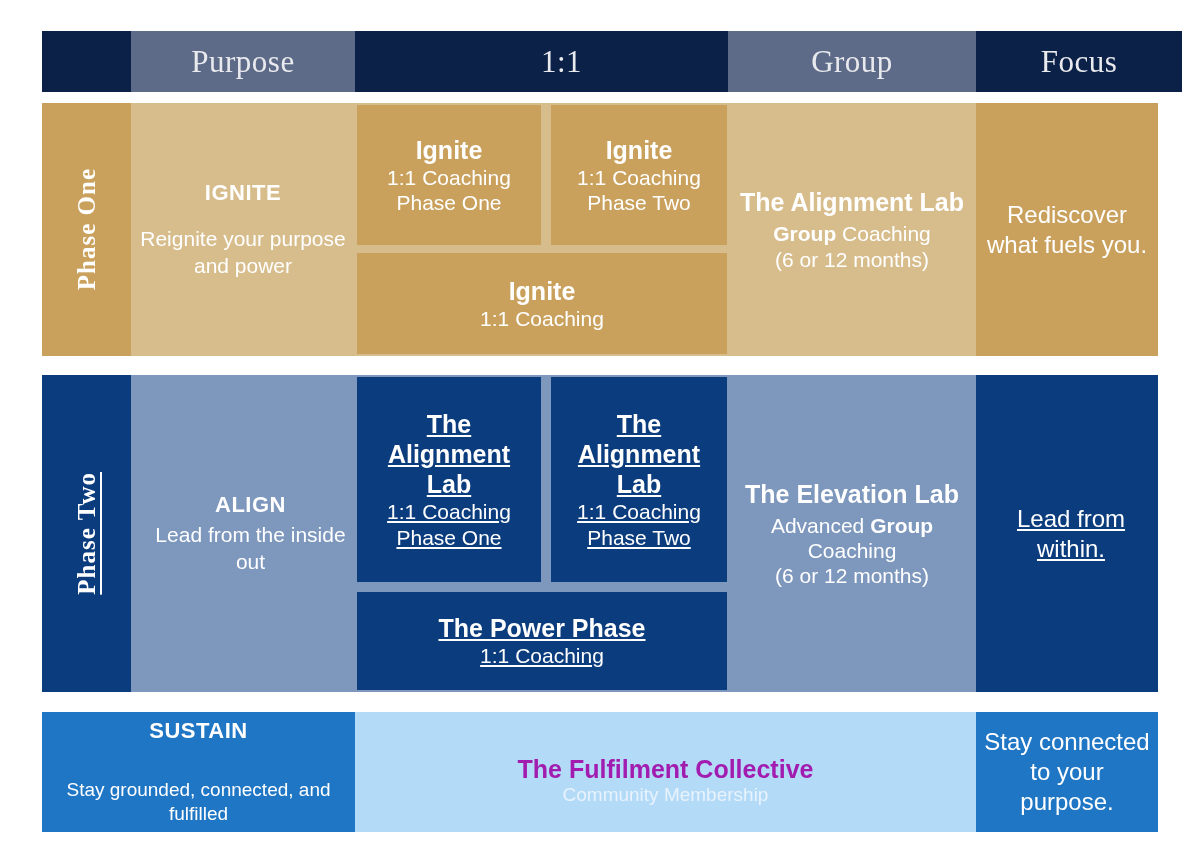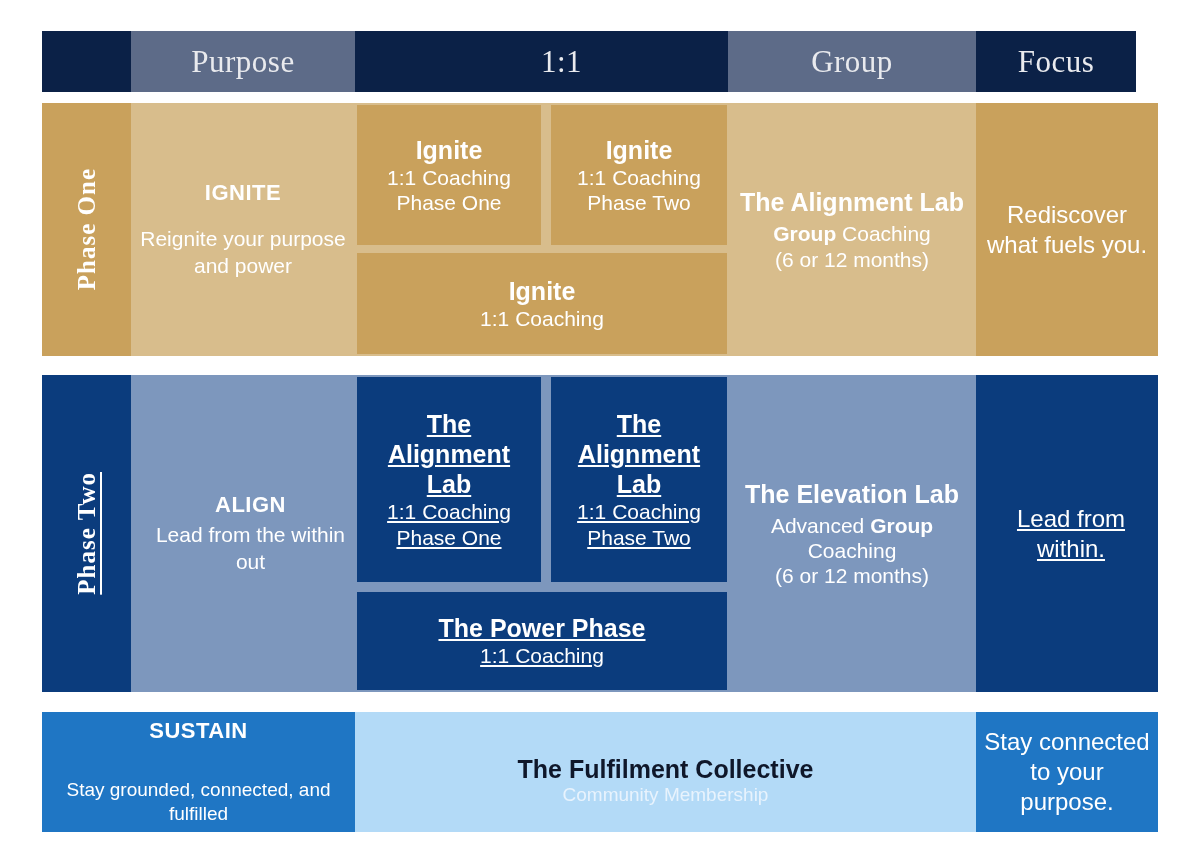--- a/index.html
+++ b/index.html
@@ -80,21 +80,21 @@
 <div class="board">
 
   <div class="cell hdr navy" style="left:42px;width:89px;"></div>
 
   <div class="cell hdr slate" style="left:131px;width:224px;">Purpose</div>
 
   <div class="cell hdr navy" style="left:355px;width:373px;padding-left:48px;">1:1</div>
 
   <div class="cell hdr slate" style="left:728px;width:248px;">Group</div>
 
-  <div class="cell hdr navy" style="left:976px;width:160px;">Focus</div>
+  <div class="cell hdr navy" style="left:976px;width:206px;">Focus</div>
 
   <div class="cell r1 gold-dark" style="left:42px;width:89px;">
     <span class="spine">Phase One</span>
   </div>
 
   <div class="cell r1 gold-light" style="left:131px;width:224px;">
     <div class="kicker">IGNITE</div>
     <div class="sub tight" style="margin-top:20px;text-align:center;">Reignite your purpose and power</div>
   </div>
 
@@ -128,21 +128,21 @@
   <div class="cell r1 gold-dark" style="left:976px;width:182px;">
     <div class="big tight">Rediscover what fuels you.</div>
   </div>
 
   <div class="cell r2 blue-dark" style="left:42px;width:89px;">
     <span class="spine">Phase Two</span>
   </div>
 
   <div class="cell r2 blue-light" style="left:131px;width:224px;padding-left:23px;">
     <div class="kicker">ALIGN</div>
-    <div class="sub tight" style="margin-top:4px;">Lead from the within out</div>
+    <div class="sub tight" style="margin-top:4px;">Lead from the inside out</div>
   </div>
 
   <div class="r2" style="position:absolute;left:355px;width:373px;background:#7d97bd;"></div>
 
   <div class="cell blue-dark" style="left:357px;top:377px;width:184px;height:205px;">
     <div class="title">The</div>
     <div class="title">Alignment</div>
     <div class="title">Lab</div>
     <div class="sub">1:1 Coaching</div>
     <div class="sub">Phase One</div>
@@ -172,21 +172,21 @@
   <div class="cell r2 blue-dark" style="left:976px;width:182px;padding-left:16px;">
     <div class="big tight">Lead from within.</div>
   </div>
 
   <div class="cell r3 blue-mid" style="left:42px;width:313px;gap:32px;">
     <div class="kicker">SUSTAIN</div>
     <div class="note tight" style="margin-top:2px;">Stay grounded, connected, and fulfilled</div>
   </div>
 
   <div class="cell r3 blue-pale" style="left:355px;width:621px;">
-    <div class="title" style="color:#0f172a;margin-top:17px;">The Fulfilment Collective</div>
+    <div class="title" style="color:#a21caf;margin-top:17px;">The Fulfilment Collective</div>
     <div class="note" style="color:#e8f3fd;">Community Membership</div>
   </div>
 
   <div class="cell r3 blue-mid" style="left:976px;width:182px;">
     <div class="big tight">Stay connected to your purpose.</div>
   </div>
 
 </div>
 
 </body></html>

